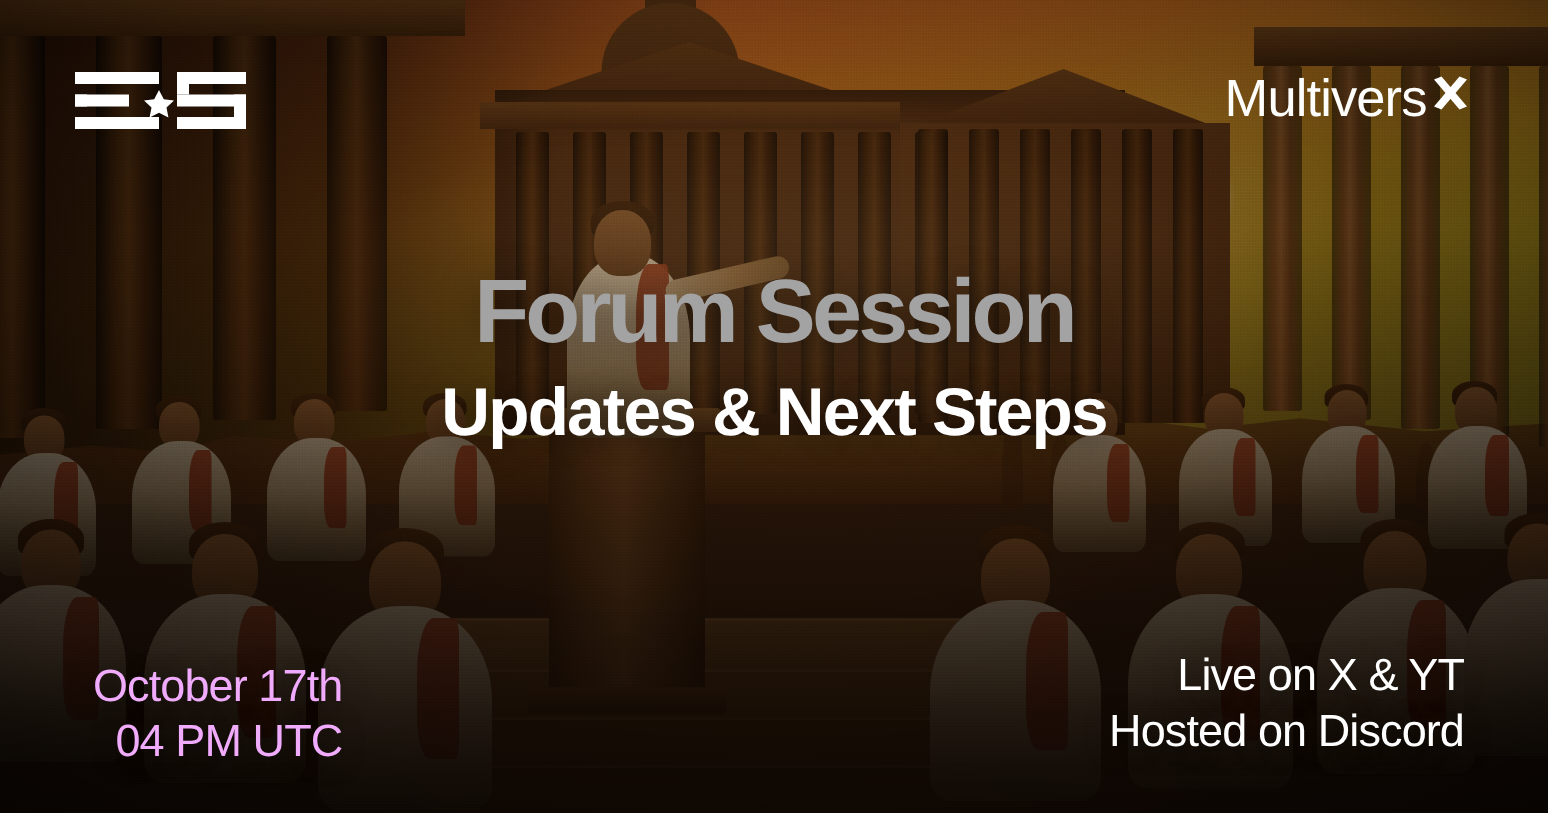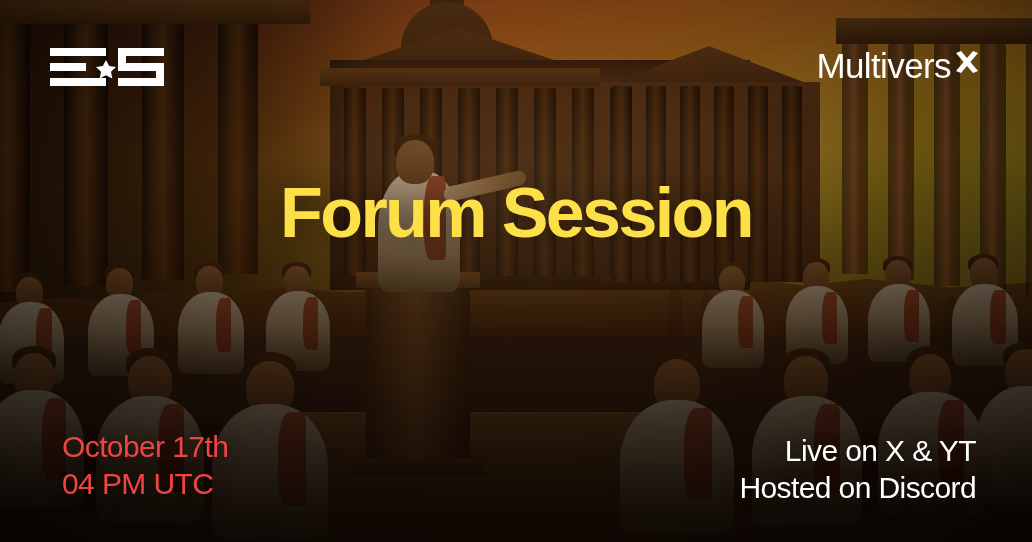--- a/index.html
+++ b/index.html
@@ -197,34 +197,34 @@
     color:#fdfdfb;
   }
   .logo-right .xmark{ width:26px; height:26px; margin-left:1px; margin-top:-6px; }
   .logo-right .xmark svg{ display:block; width:100%; height:100%; }
 
   .headline-wrap{
     position:absolute; left:0; right:0; top:178px;
     text-align:center; color:#fff;
   }
   .headline{
-    font-size:70px; font-weight:700; letter-spacing:-2.6px; line-height:1;
-    color:#fde047;
+    font-size:60px; font-weight:700; letter-spacing:-2.6px; line-height:1;
+    color:#a3a3a3;
     text-shadow:0 2px 26px rgba(0,0,0,.42);
   }
   .subhead{
     margin-top:14px;
     font-size:45px; font-weight:700; letter-spacing:-1.2px; line-height:1;
     color:#ffffff;
     text-shadow:0 2px 20px rgba(0,0,0,.42);
   }
 
   .meta-left{
-    position:absolute; left:62px; bottom:40px;
-    color:#ef4444; text-align:left;
+    position:absolute; left:62px; bottom:29px;
+    color:#f0abfc; text-align:right;
   }
   .meta-right{
     position:absolute; right:56px; bottom:36px;
     color:#fff; text-align:right;
   }
   .meta-line{
     font-size:30px; font-weight:500; letter-spacing:-.6px; line-height:1.24;
     text-shadow:0 2px 16px rgba(0,0,0,.5);
   }
 </style>
@@ -446,20 +446,21 @@
           <g fill="#ffffff">
             <polygon points="2,3 7,1 24,21 19,23"></polygon>
             <polygon points="24,3 19,1 2,21 7,23"></polygon>
           </g>
         </svg>
       </span>
     </div>
 
     <div class="headline-wrap">
       <div class="headline">Forum Session</div>
+      <div class="subhead">Updates &amp; Next Steps</div>
     </div>
 
     <div class="meta-left">
       <div class="meta-line">October 17th</div>
       <div class="meta-line">04 PM UTC</div>
     </div>
 
     <div class="meta-right">
       <div class="meta-line">Live on X &amp; YT</div>
       <div class="meta-line">Hosted on Discord</div>

